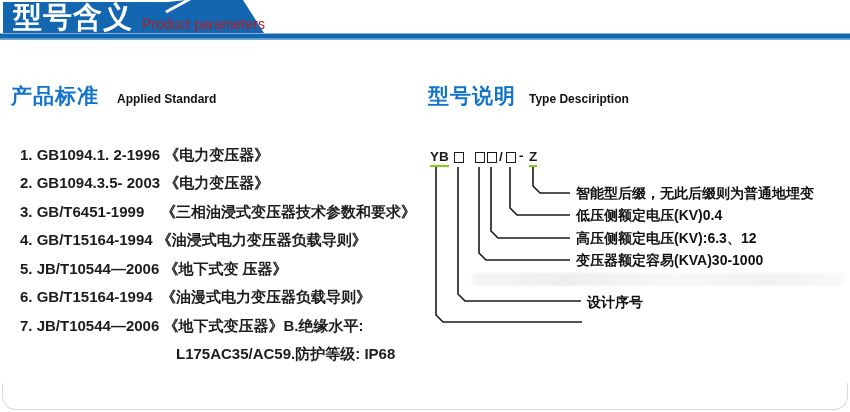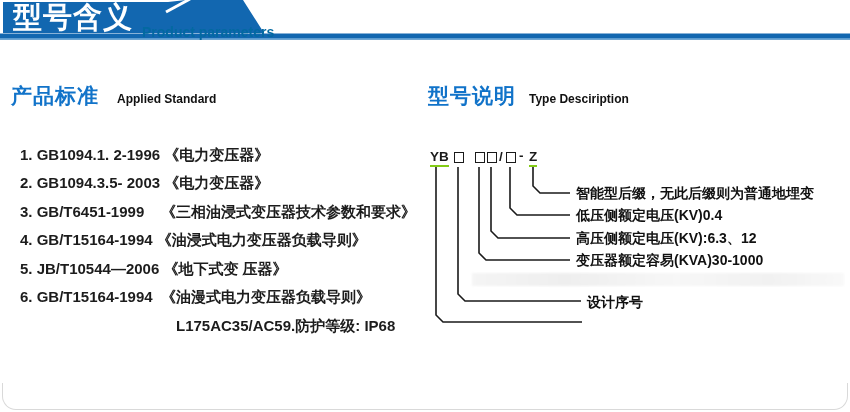--- a/index.html
+++ b/index.html
@@ -11,22 +11,22 @@
   .page{position:absolute;inset:0;}
 
   
   .header-svg{position:absolute;left:0;top:0;width:850px;height:44px;display:block;}
   .header-title-cn{
     position:absolute;left:13px;top:1px;width:130px;height:32px;
     color:#ffffff;font-size:29px;font-weight:700;letter-spacing:1px;line-height:32px;
     white-space:nowrap;
   }
   .header-title-en{
-    position:absolute;left:142px;top:24px;height:16px;
-    color:#0369a1;font-size:14px;font-weight:700;line-height:16px;white-space:nowrap;
+    position:absolute;left:142px;top:16px;height:16px;
+    color:#b91c1c;font-size:14px;font-weight:400;line-height:16px;white-space:nowrap;
   }
 
   
   .sec-heading-cn{
     position:absolute;top:83px;color:#1173c9;font-size:21px;font-weight:700;
     letter-spacing:1px;line-height:26px;white-space:nowrap;
   }
   .sec-heading-en{
     position:absolute;top:91px;color:#111111;font-size:12px;font-weight:600;
     line-height:16px;white-space:nowrap;
@@ -95,20 +95,21 @@
   <div class="sec-heading-cn left-cn">产品标准</div>
   <div class="sec-heading-en left-en">Applied Standard</div>
 
   <div class="standards">
     <div class="line">1. GB1094.1. 2-1996 《电力变压器》</div>
     <div class="line">2. GB1094.3.5- 2003 《电力变压器》</div>
     <div class="line">3. GB/T6451-1999    《三相油浸式变压器技术参数和要求》</div>
     <div class="line">4. GB/T15164-1994 《油浸式电力变压器负载导则》</div>
     <div class="line">5. JB/T10544—2006 《地下式变 压器》</div>
     <div class="line">6. GB/T15164-1994  《油漫式电力变压器负载导则》</div>
+    <div class="line">7. JB/T10544—2006 《地下式变压器》B.绝缘水平:</div>
     <div class="line indent">L175AC35/AC59.防护等级: IP68</div>
   </div>
 
   <div class="sec-heading-cn right-cn">型号说明</div>
   <div class="sec-heading-en right-en">Type Desciription</div>
 
   <span class="code-sym code-underline" style="left:430px;top:149px;">YB</span>
   <span class="code-box" style="left:454px;top:152px;"></span>
   <span class="code-box" style="left:475px;top:152px;"></span>
   <span class="code-box" style="left:487px;top:152px;"></span>

